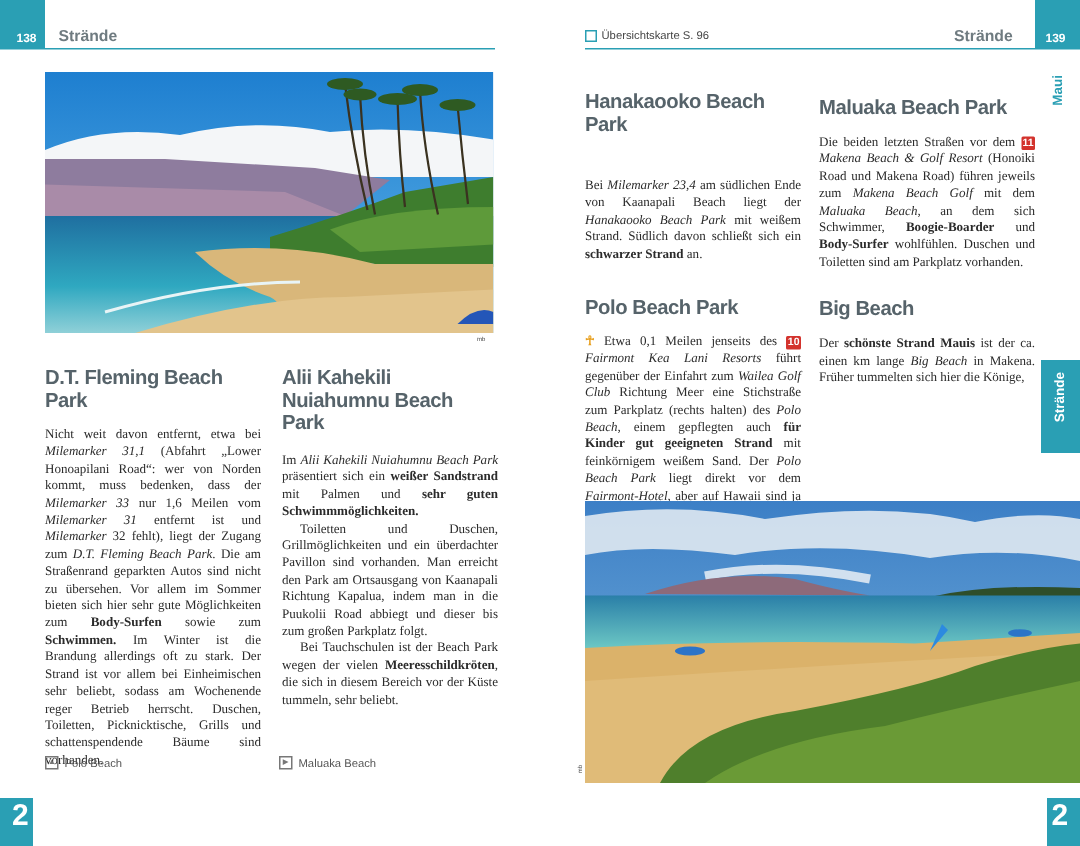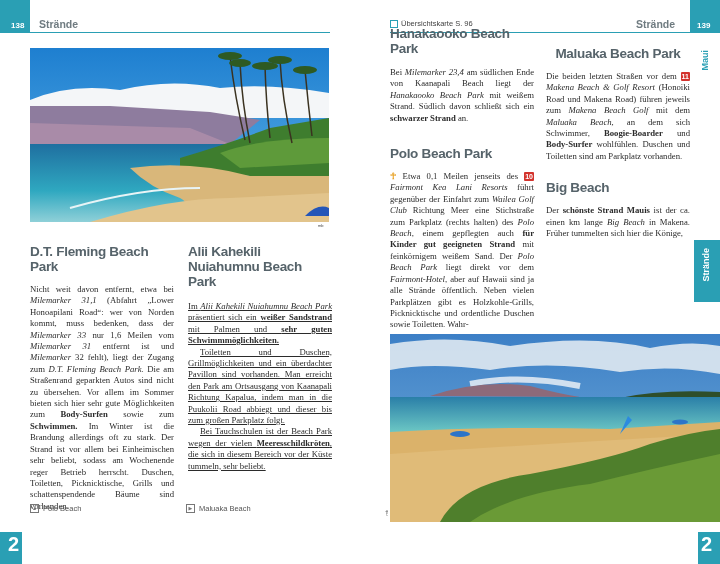--- a/index.html
+++ b/index.html
@@ -85,21 +85,21 @@
 <div class="abs xref" style="left:30px;top:504px;">
   <span class="xbox">▲</span>
   <span>Polo Beach</span>
 </div>
 
 <div class="abs" style="left:188px;top:244px;width:144px;">
   <h2>
     <span>Alii Kahekili</span><br>
     <span>Nuiahumnu Beach Park</span>
   </h2>
-  <div class="body" style="margin-top:12px;text-decoration:underline;">
+  <div class="body" style="margin-top:12px;">
     <p>Im <i>Alii Kahekili Nuiahumnu Beach Park</i> präsentiert sich ein <b>weißer Sandstrand</b> mit Palmen und <b>sehr guten Schwimmmöglichkeiten.</b></p>
     <p class="ind">Toiletten und Duschen, Grillmöglichkeiten und ein überdachter Pavillon sind vorhanden. Man erreicht den Park am Ortsausgang von Kaanapali Richtung Kapalua, indem man in die Puukolii Road abbiegt und dieser bis zum großen Parkplatz folgt.</p>
     <p class="ind">Bei Tauchschulen ist der Beach Park wegen der vielen <b>Meeresschildkröten</b>, die sich in diesem Bereich vor der Küste tummeln, sehr beliebt.</p>
   </div>
 </div>
 <div class="abs xref" style="left:186px;top:504px;">
   <span class="xbox">▶</span>
   <span>Maluaka Beach</span>
 </div>
 
@@ -112,33 +112,33 @@
 </div>
 <div class="abs runhead" style="left:636px;top:18px;">Strände</div>
 <div class="abs rule" style="left:390px;top:32px;width:300px;"></div>
 <div class="abs teal" style="left:690px;top:0;width:30px;height:33px;"></div>
 <div class="abs pagenum" style="left:697px;top:21px;">139</div>
 <div class="abs vtab" style="left:700px;top:50px;font-size:9px;color:#2a9fb4;">Maui</div>
 
 <div class="abs teal" style="left:694px;top:240px;width:26px;height:62px;"></div>
 <div class="abs vtab" style="left:701px;top:248px;font-size:9px;color:#fff;">Strände</div>
 
-<div class="abs" style="left:390px;top:26px;width:144px;">
+<div class="abs" style="left:390px;top:60px;width:144px;">
   <h2>Hanakaooko Beach Park</h2>
-  <div class="body" style="margin-top:11px;">
+  <div class="body" style="margin-top:28px;">
     <p>Bei <i>Milemarker 23,4</i> am südlichen Ende von Kaanapali Beach liegt der <i>Hanakaooko Beach Park</i> mit weißem Strand. Südlich davon schließt sich ein <b>schwarzer Strand</b> an.</p>
   </div>
   <h2 style="margin-top:22px;">Polo Beach Park</h2>
   <div class="body" style="margin-top:10px;">
     <p><span style="color:#e8a020;font-weight:bold;">☥</span> Etwa 0,1 Meilen jenseits des <span class="num-badge">10</span> <i>Fairmont Kea Lani Resorts</i> führt gegenüber der Einfahrt zum <i>Wailea Golf Club</i> Richtung Meer eine Stichstraße zum Parkplatz (rechts halten) des <i>Polo Beach</i>, einem gepflegten auch <b>für Kinder gut geeigneten Strand</b> mit feinkörnigem weißem Sand. Der <i>Polo Beach Park</i> liegt direkt vor dem <i>Fairmont-Hotel</i>, aber auf Hawaii sind ja alle Strände öffentlich. Neben vielen Parkplätzen gibt es Holzkohle-Grills, Picknicktische und ordentliche Duschen sowie Toiletten. Wahr-</p>
   </div>
 </div>
 
 <div class="abs" style="left:546px;top:46px;width:144px;">
-  <h2 style="text-align:center;">Maluaka Beach Park</h2>
+  <h2 style="margin-top:18px;">Maluaka Beach Park</h2>
   <div class="body" style="margin-top:10px;">
     <p>Die beiden letzten Straßen vor dem <span class="num-badge">11</span> <i>Makena Beach &amp; Golf Resort</i> (Honoiki Road und Makena Road) führen jeweils zum <i>Makena Beach Golf</i> mit dem <i>Maluaka Beach</i>, an dem sich Schwimmer, <b>Boogie-Boarder</b> und <b>Body-Surfer</b> wohlfühlen. Duschen und Toiletten sind am Parkplatz vorhanden.</p>
   </div>
   <h2 style="margin-top:18px;">Big Beach</h2>
   <div class="body" style="margin-top:10px;">
     <p>Der <b>schönste Strand Mauis</b> ist der ca. einen km lange <i>Big Beach</i> in Makena. Früher tummelten sich hier die Könige,</p>
   </div>
 </div>
 
 <div class="abs" style="left:390px;top:334px;width:330px;height:188px;overflow:hidden;">

